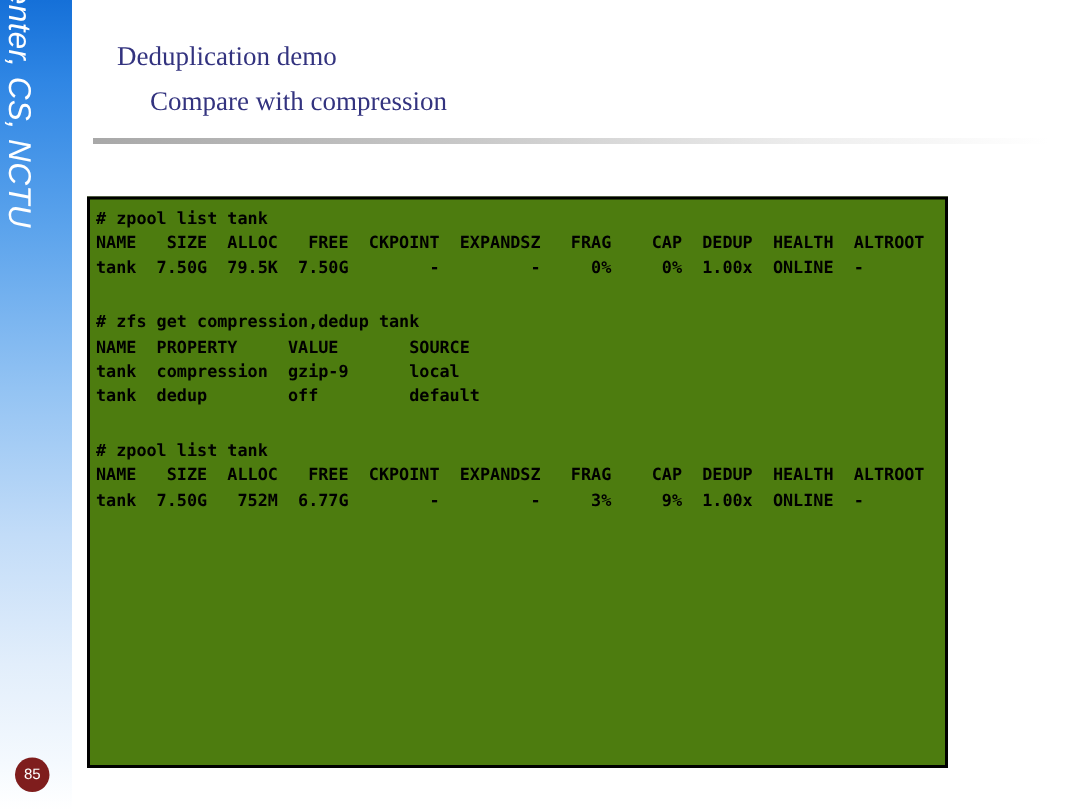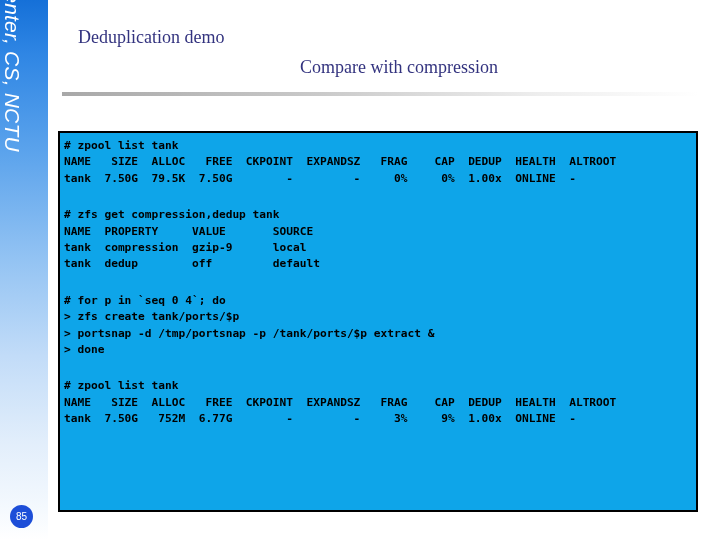--- a/index.html
+++ b/index.html
@@ -59,21 +59,21 @@
   }
 
   
   #page-badge {
     position: absolute;
     left: 10px;
     top: 505px;
     width: 23px;
     height: 23px;
     border-radius: 50%;
-    background: #1d4ed8;
+    background: #7f1d1d;
     color: #ffffff;
     font-size: 10px;
     font-family: "Liberation Sans", sans-serif;
     display: flex;
     align-items: center;
     justify-content: center;
     line-height: 1;
   }
 
   
@@ -85,41 +85,40 @@
   }
   .title-line {
     font-family: "Liberation Serif", serif;
     color: #33337f;
     font-size: 18px;
     line-height: 30px;
     white-space: pre;
   }
   .title-line.second {
     padding-left: 22px;
-    text-align: center;
   }
 
   #title-rule {
     position: absolute;
     left: 62px;
     top: 92px;
     width: 637px;
     height: 4px;
     background: linear-gradient(to right, #a8a8a8 0%, #c9c9c9 40%, #eeeeee 75%, #ffffff 100%);
   }
 
   
   #terminal {
     position: absolute;
     left: 58px;
     top: 131px;
-    width: 640px;
+    width: 574px;
     height: 381px;
     border: 2px solid #000000;
-    background: #0ea5e9;
+    background: #4d7c0f;
     box-sizing: border-box;
     padding: 5px 0 0 4px;
     overflow: hidden;
   }
 
   pre.term-block {
     margin: 0;
     padding: 0;
     font-family: "DejaVu Sans Mono", monospace;
     font-weight: bold;
@@ -152,22 +151,18 @@
   <div id="title-rule"></div>
 
   <div id="terminal">
     <pre class="term-block"># zpool list tank
 NAME   SIZE  ALLOC   FREE  CKPOINT  EXPANDSZ   FRAG    CAP  DEDUP  HEALTH  ALTROOT
 tank  7.50G  79.5K  7.50G        -         -     0%     0%  1.00x  ONLINE  -</pre>
     <pre class="term-block gap"># zfs get compression,dedup tank
 NAME  PROPERTY     VALUE       SOURCE
 tank  compression  gzip-9      local
 tank  dedup        off         default</pre>
-    <pre class="term-block gap"># for p in `seq 0 4`; do
-&gt; zfs create tank/ports/$p
-&gt; portsnap -d /tmp/portsnap -p /tank/ports/$p extract &amp;
-&gt; done</pre>
     <pre class="term-block gap"># zpool list tank
 NAME   SIZE  ALLOC   FREE  CKPOINT  EXPANDSZ   FRAG    CAP  DEDUP  HEALTH  ALTROOT
 tank  7.50G   752M  6.77G        -         -     3%     9%  1.00x  ONLINE  -</pre>
   </div>
 
 </div>
 
 </body></html>

